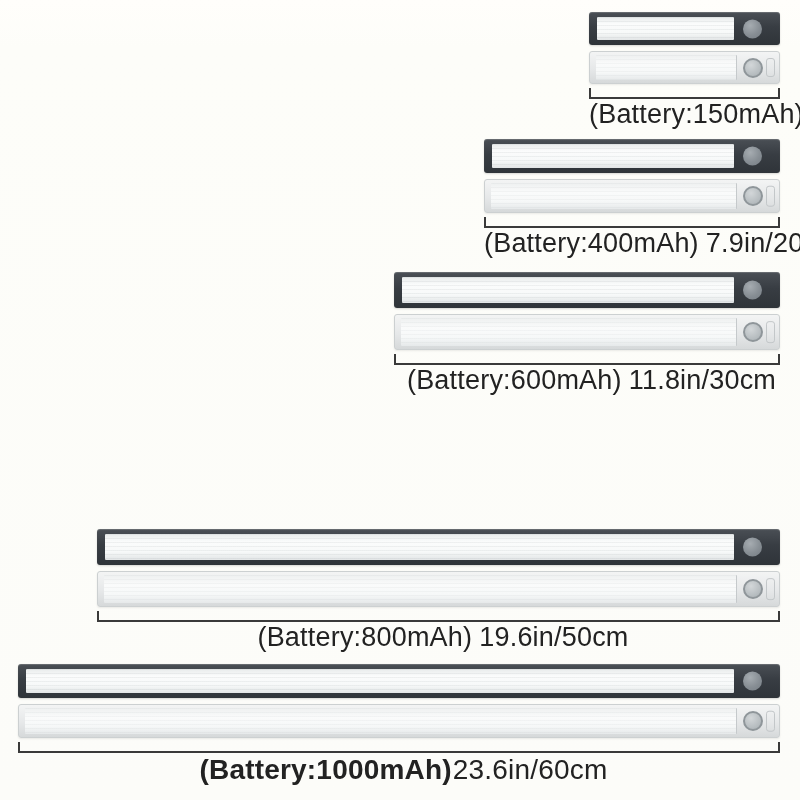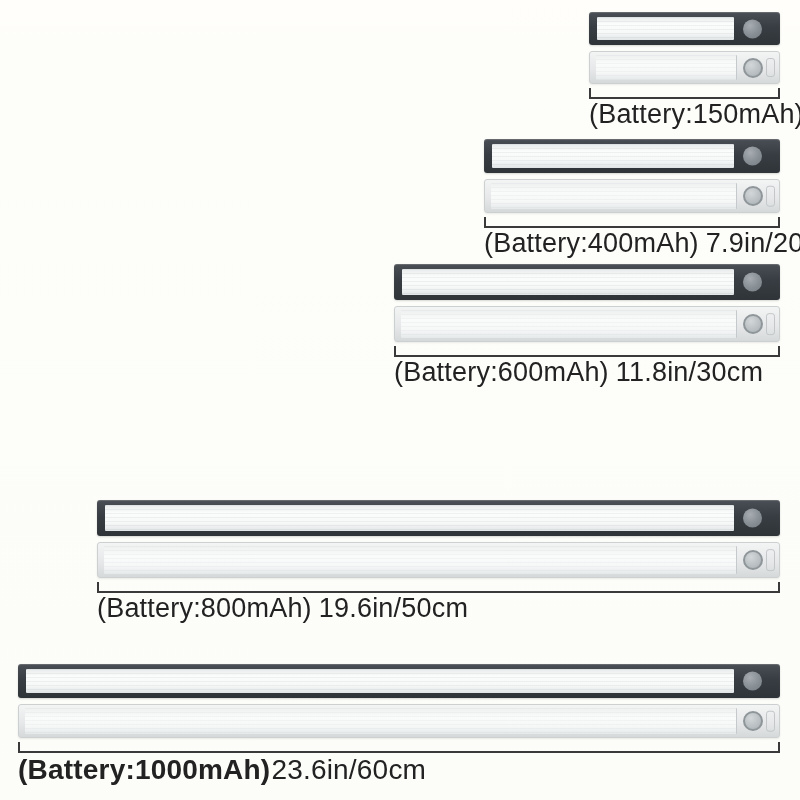--- a/index.html
+++ b/index.html
@@ -9,23 +9,23 @@
     font-family:"Liberation Sans", sans-serif;
     overflow:hidden;
   }
   #stage{
     position:relative;width:800px;height:800px;
     background:linear-gradient(180deg,#fffefb 0%, #fdfdf9 6%, #fcfcf9 100%);
   }
   .row{position:absolute;right:20px;}
   .r1{top:12px;  width:191px; --barh:33px;}
   .r2{top:139px; width:296px; --barh:34px;}
-  .r3{top:264px; width:386px; --barh:36px;}
+  .r3{top:272px; width:386px; --barh:36px;}
   .r4{top:398px; width:512px; --barh:38px;}
-  .r5{top:500px; width:683px; --barh:36px;}
+  .r5{top:529px; width:683px; --barh:36px;}
   .r6{top:664px; width:762px; --barh:34px;}
 
   .bar{position:relative;width:100%;height:var(--barh);border-radius:3px;}
   .bar.black{
     background:linear-gradient(180deg,#4a4f55 0%, #383d43 45%, #2f3439 100%);
     box-shadow:inset 0 1px 1px rgba(255,255,255,0.18), 0 1px 2px rgba(0,0,0,0.15);
   }
   .bar.silver{
     margin-top:6px;
     background:linear-gradient(180deg,#f3f4f4 0%, #e6e8e9 55%, #d6d9da 100%);
@@ -65,21 +65,21 @@
     border:1px solid #c3c7c9;border-radius:3px;
   }
   .bracket{
     margin-top:4px;height:11px;
     border-left:2px solid #3a3a3a;
     border-right:2px solid #3a3a3a;
     border-bottom:2px solid #3a3a3a;
     box-sizing:border-box;
   }
   .label{
-    white-space:nowrap;text-align:left;margin-right:-9px;margin-top:0;
+    white-space:nowrap;text-align:center;margin-right:-9px;margin-top:0;
     font-size:27px;line-height:30px;color:#222222;letter-spacing:0.2px;
   }
   .label .battery{margin-right:7px;}
   .r6 .label{font-size:28px;margin-top:2px;}
   .r6 .label .battery{margin-right:1px;font-weight:bold;}
 </style>
 </head>
 <body>
 
 <div id="stage">

